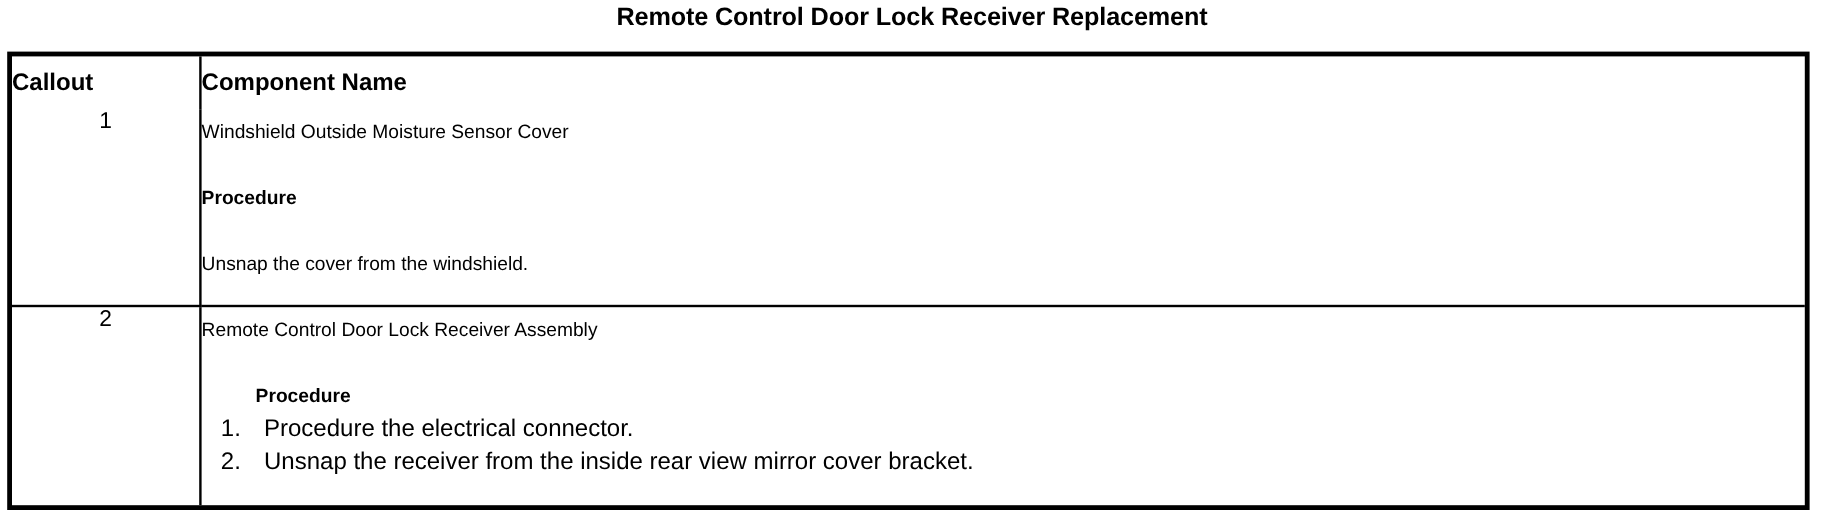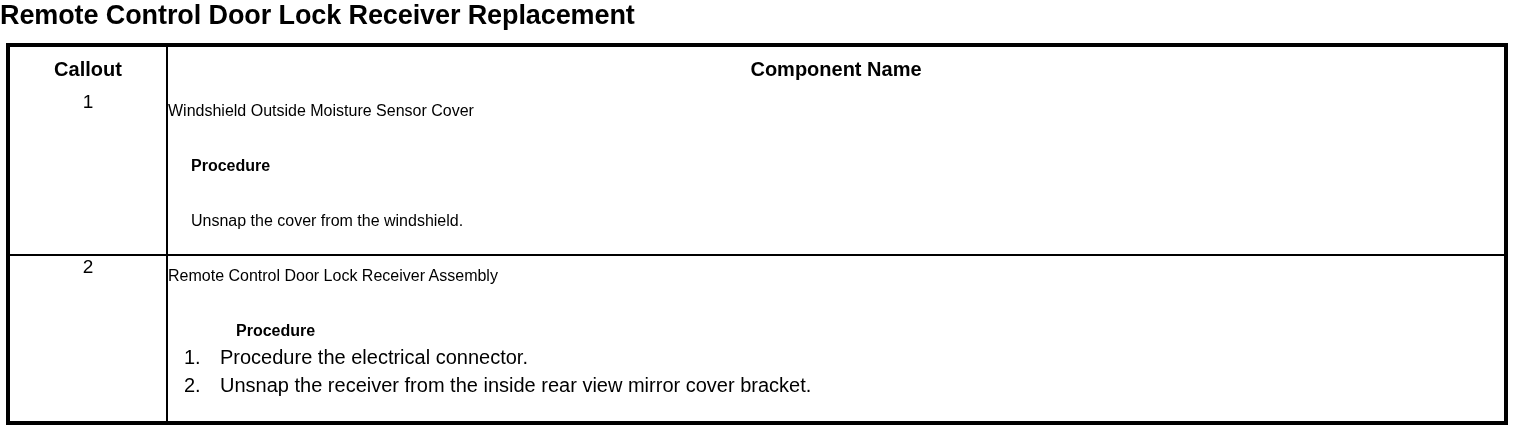--- a/index.html
+++ b/index.html
@@ -18,21 +18,22 @@
     position: relative;
     width: 1520px;
     height: 432px;
     box-sizing: border-box;
   }
   .doc-title {
     position: absolute;
     left: 0;
     top: 2px;
     width: 1520px;
-    font-size: 27px;
+    text-align: center;
+    font-size: 21px;
     font-weight: bold;
     letter-spacing: -0.1px;
     line-height: 26px;
   }
   .table-wrap {
     position: absolute;
     left: 6px;
     top: 43px;
     width: 1502px;
     height: 382px;
@@ -62,21 +63,21 @@
   
   thead tr th {
     border-bottom: 4px solid #000;
   }
   
   tbody tr.row-1 td {
     border-bottom: 2px solid #000;
   }
 
   th.callout-h, th.name-h {
-    text-align: center;
+    text-align: left;
     font-size: 20px;
     font-weight: bold;
     height: 44px;
     line-height: 44px;
     vertical-align: middle;
   }
 
   td.callout-c {
     text-align: center;
     vertical-align: middle;
@@ -93,21 +94,20 @@
     padding-top: 8px;
   }
 
   .line {
     font-size: 16px;
     line-height: 24px;
     white-space: nowrap;
   }
   .para-gap {
     margin-top: 31px;
-    padding-left: 23px;
   }
   .para-gap-sm {
     margin-top: 29px;
   }
   .bold {
     font-weight: bold;
   }
   .indent {
     margin-left: 45px;
   }

